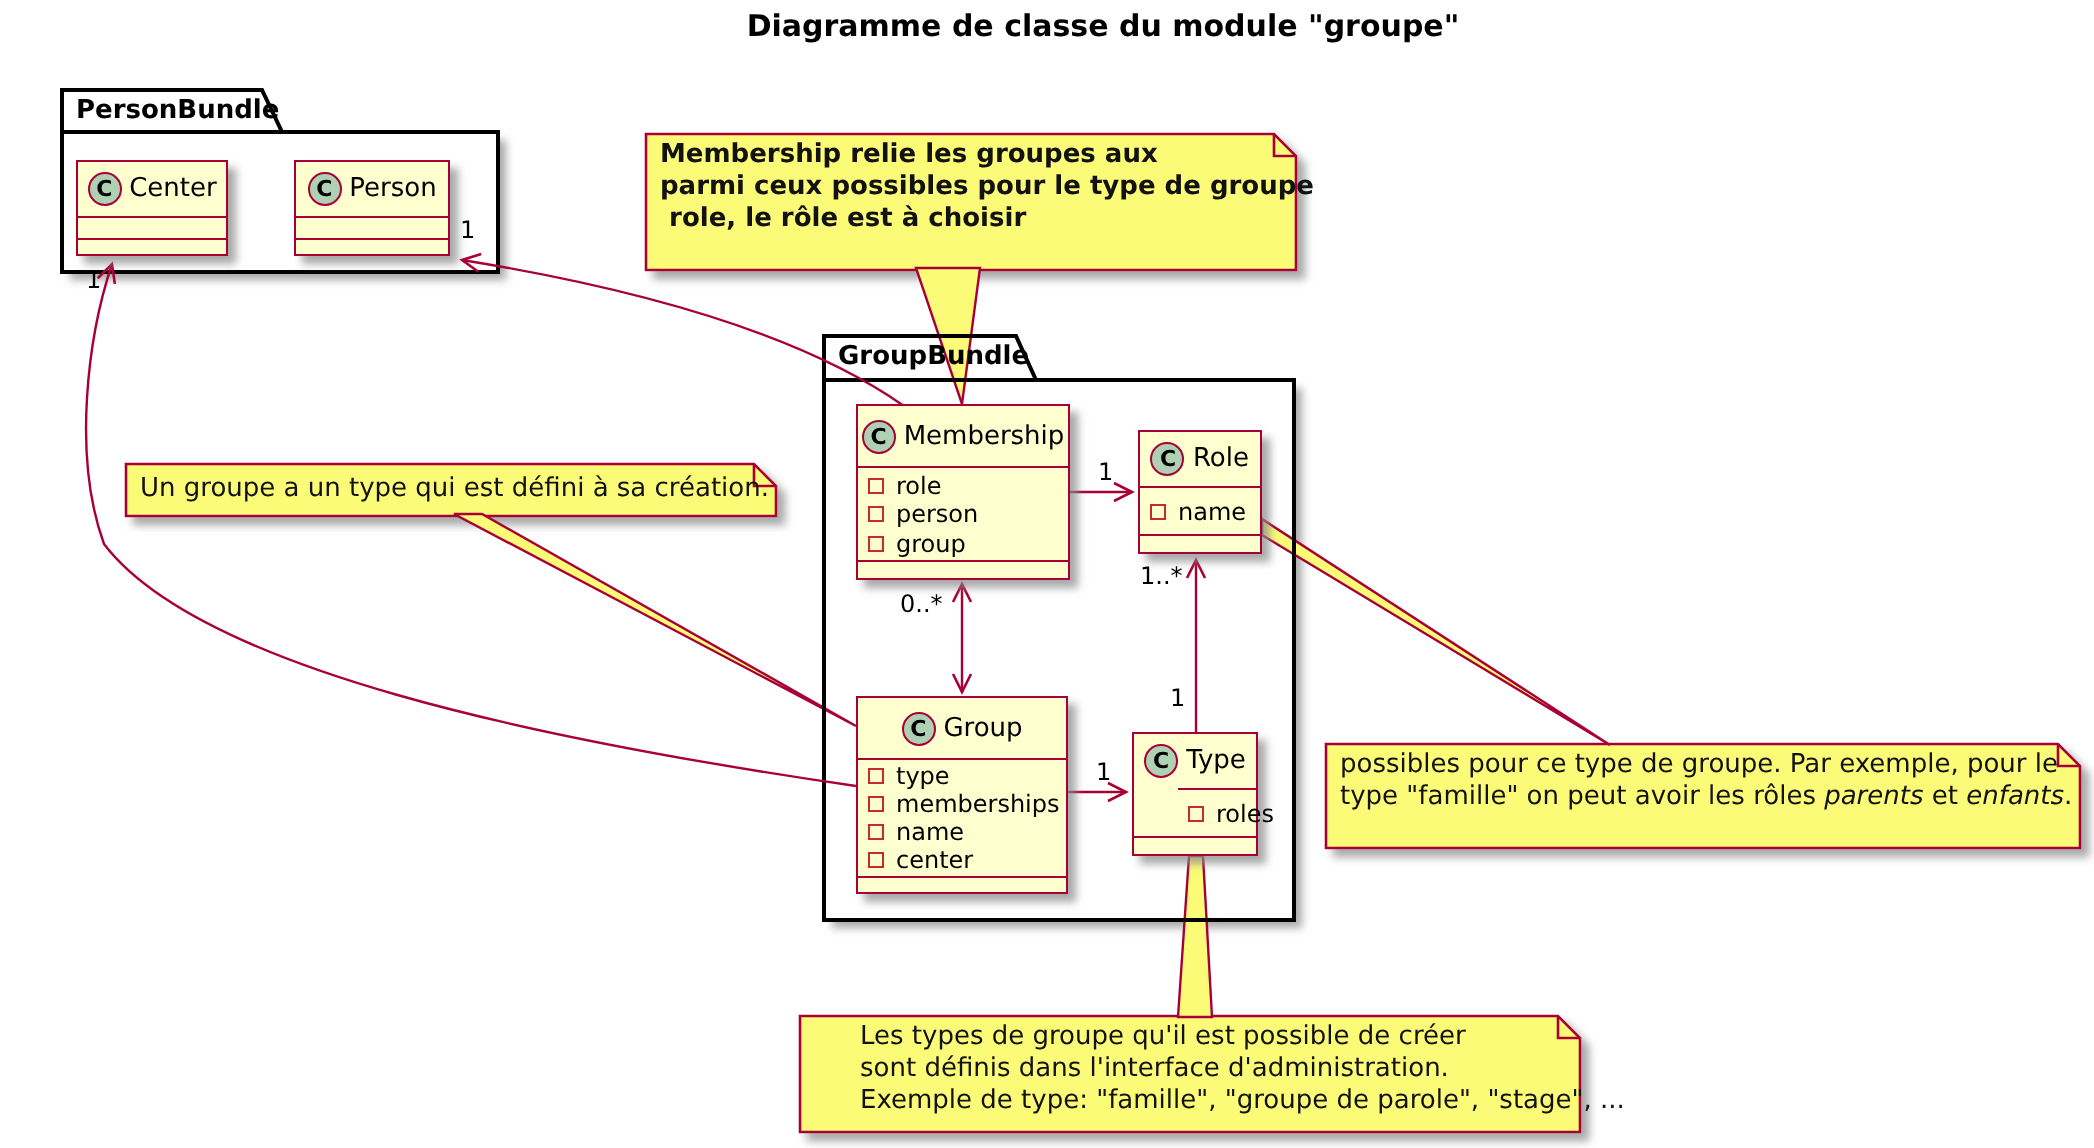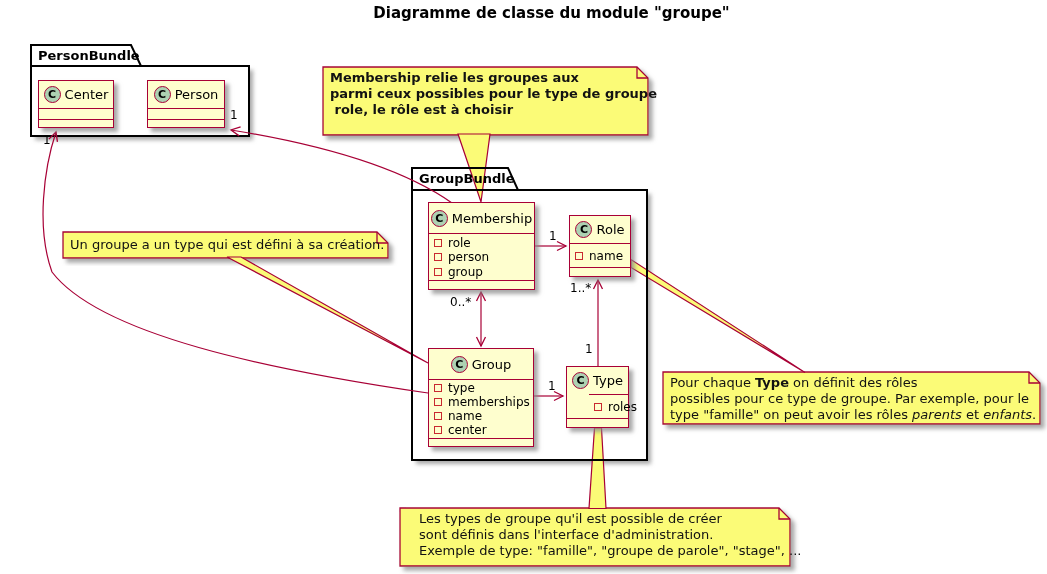--- a/index.html
+++ b/index.html
@@ -179,26 +179,25 @@
     <div class="note-line"><b>Membership</b><span> relie les groupes aux</span></div>
     <div class="note-line"><span>parmi ceux possibles pour le </span><b>type</b><span> de </span><b>groupe</b></div>
     <div class="note-line"><span> </span><b>role</b><span>, le rôle est à choisir</span></div>
   </div>
 
   <div class="note-text" style="left:70px;top:237px;text-align:center;">
     <div class="note-line">Un groupe a un type qui est défini à sa création.</div>
   </div>
 
   <div class="note-text" style="left:670px;top:375px;">
-    <div class="note-line"><span>Pour chaque </span><b>Type</b><span> on définit des rôles</span></div>
     <div class="note-line">possibles pour ce type de groupe. Par exemple, pour le</div>
     <div class="note-line"><span>type "famille" on peut avoir les rôles </span><i>parents</i><span> et </span><i>enfants</i><span>.</span></div>
   </div>
 
-  <div class="note-text" style="left:419px;top:511px;">
+  <div class="note-text" style="left:430px;top:511px;">
     <div class="note-line">Les types de groupe qu'il est possible de créer</div>
     <div class="note-line">sont définis dans l'interface d'administration.</div>
     <div class="note-line">Exemple de type: "famille", "groupe de parole", "stage", ...</div>
   </div>
 
   <div class="mult" style="left:230px;top:108px;">1</div>
   <div class="mult" style="left:43px;top:133px;">1</div>
   <div class="mult" style="left:549px;top:229px;">1</div>
   <div class="mult" style="left:450px;top:295px;">0..*</div>
   <div class="mult" style="left:548px;top:379px;">1</div>

